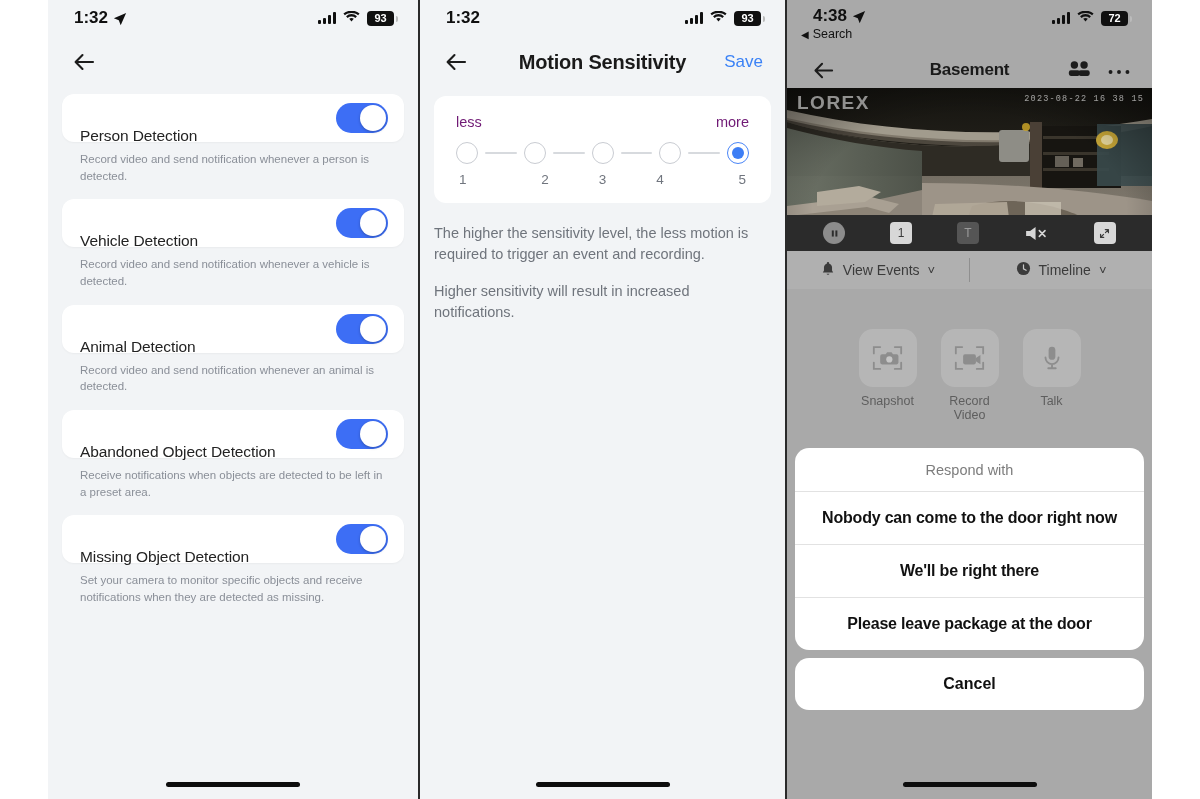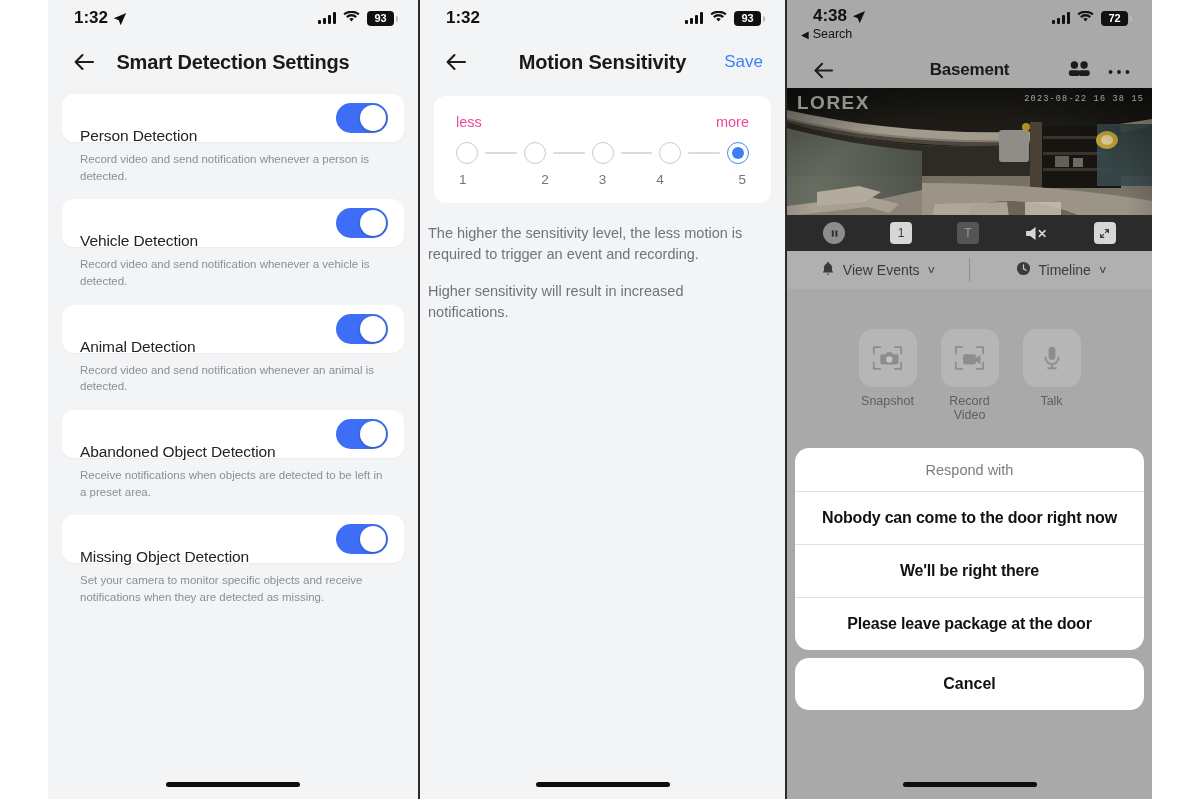--- a/index.html
+++ b/index.html
@@ -77,35 +77,35 @@
   .card-desc {
     font-size: 11.5px; color:#8a8f98; line-height:1.45;
     padding: 9px 16px 15px 18px; max-width: 340px;
   }
 
   
   .sens-card {
     margin: 8px 14px 0 14px; background:#fff; border-radius:12px;
     padding: 18px 22px 16px 22px;
   }
-  .sens-top { display:flex; justify-content:space-between; font-size:14.5px; color:#ec4899; }
+  .sens-top { display:flex; justify-content:space-between; font-size:14.5px; color:#701a75; }
   .sens-row { display:flex; align-items:center; margin-top: 12px; }
   .dot {
     width:22px;height:22px;border-radius:50%;border:1.5px solid #c9ccd2;
     background:#fff; flex:0 0 22px; display:flex;align-items:center;justify-content:center;
     cursor:pointer;
   }
   .dot.on { border-color:#4a86f7; }
   .dot.on::after{content:"";width:12px;height:12px;border-radius:50%;background:#3d7ef5;display:block;}
   .dash { flex:1; height:2px; background:#d7dade; margin:0 7px; border-radius:1px;}
   .sens-nums { display:flex; margin-top:8px; }
   .sens-nums span { flex:1; text-align:center; font-size:13.5px; color:#70757e; }
   .sens-nums span:first-child{text-align:left; padding-left:3px;}
   .sens-nums span:last-child{text-align:right; padding-right:3px;}
-  .sens-body { padding: 20px 20px 0 8px; }
+  .sens-body { padding: 20px 20px 0 14px; }
   .sens-body p { font-size:14.5px; color:#6f747c; line-height:1.45; margin-bottom:16px; }
 
   
   .cam-wrap { position:relative; width:100%; height:163px; overflow:hidden; background:#1b1b18; }
   .cam-img { position:absolute; inset:0; }
   .lorex {
     position:absolute; left:10px; top:4px; font-size:19px; font-weight:bold;
     color:rgba(225,225,225,.62); letter-spacing:1.5px;
   }
   .cam-ts {
@@ -188,21 +188,20 @@
         <span class="batt">93</span>
       </div>
     </div>
 
     <div class="navbar">
       <div class="back">
         <svg viewBox="0 0 24 24" width="24" height="24">
             <path d="M10.5 5 3.6 12l6.9 7M3.9 12H21" stroke="#1c1c1c" stroke-width="2.1" fill="none" stroke-linecap="round" stroke-linejoin="round"></path>
           </svg>
       </div>
-      <div class="title">Smart Detection Settings</div>
     </div>
 
     <div class="cards">
 
       <div class="card">
         <span class="label">Person Detection</span>
         <span class="toggle">
             <span class="knob"></span>
           </span>
       </div>

